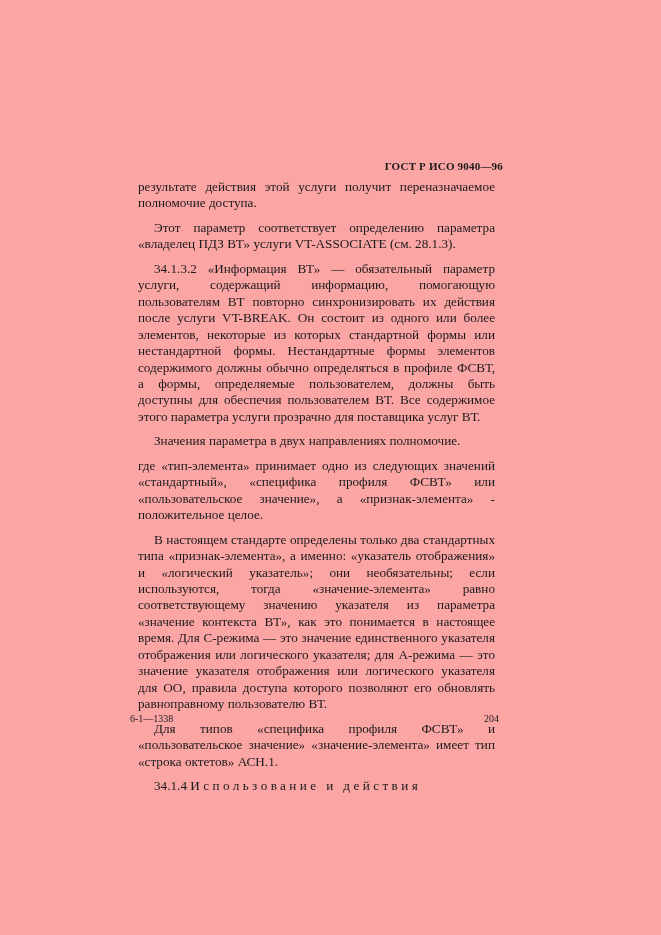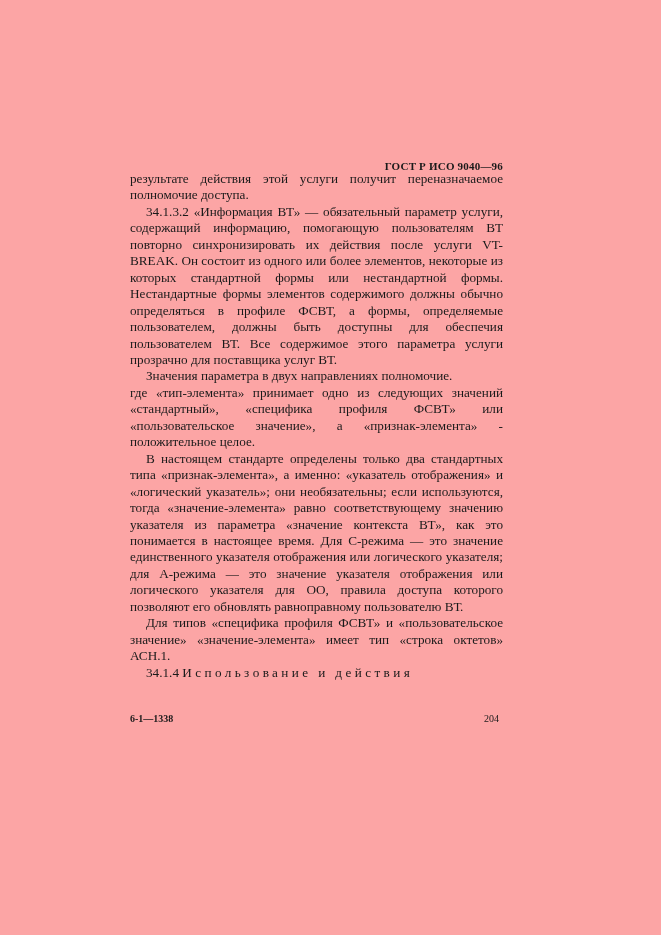--- a/index.html
+++ b/index.html
@@ -10,39 +10,40 @@
     font-family: "Liberation Serif", "DejaVu Serif", serif;
   }
   .header {
     position: absolute; left: 130px; width: 373px; top: 160px;
     text-align: right; font-weight: bold; font-size: 11px; letter-spacing: 0.2px;
   }
   .body-text {
     position: absolute; left: 130px; top: 171px; width: 373px;
     font-size: 13.2px; line-height: 16.45px;
   }
-  .body-text p { margin: 0; text-align: justify; text-align-last: left; }
+  .body-text p { margin: 8px; text-align: justify; text-align-last: left; }
   .body-text p.ind { text-indent: 16px; }
   .body-text p.just-last { text-align-last: justify; }
   .spaced { letter-spacing: 3.4px; }
   .footer-left {
-    position: absolute; left: 130px; top: 713px; font-size: 10px; font-weight: bold;
+    position: absolute; left: 130px; top: 713px; font-size: 10px;
   }
   .footer-right {
     position: absolute; left: 484px; top: 713px; font-size: 10px;
   }
 </style>
 </head>
 <body>
 
 <div class="page">
   <div class="header">ГОСТ Р ИСО 9040—96</div>
 
   <div class="body-text">
     <p>результате действия этой услуги получит переназначаемое полномочие доступа.</p>
+    <p class="ind">Этот параметр соответствует определению параметра «владелец ПДЗ ВТ» услуги VT-ASSOCIATE (см. 28.1.3).</p>
     <p class="ind">34.1.3.2 «Информация ВТ» — обязательный параметр услуги, содержащий информацию, помогающую пользователям ВТ повторно синхронизировать их действия после услуги VT-BREAK. Он состоит из одного или более элементов, некоторые из которых стандартной формы или нестандартной формы. Нестандартные формы элементов содержимого должны обычно определяться в профиле ФСВТ, а формы, определяемые пользователем, должны быть доступны для обеспечия пользователем ВТ. Все содержимое этого параметра услуги прозрачно для поставщика услуг ВТ.</p>
     <p class="ind">Значения параметра в двух направлениях полномочие.</p>
     <p>где «тип-элемента» принимает одно из следующих значений «стандартный», «специфика профиля ФСВТ» или «пользовательское значение», а «признак-элемента»  - положительное целое.</p>
     <p class="ind">В настоящем стандарте определены только два стандартных типа «признак-элемента», а именно: «указатель отображения» и «логический указатель»; они необязательны; если используются, тогда «значение-элемента» равно соответствующему значению указателя из параметра «значение контекста ВТ», как это понимается в настоящее время. Для С-режима — это значение единственного указателя отображения или логического указателя; для А-режима — это значение указателя отображения или логического указателя для ОО, правила доступа которого позволяют его обновлять равноправному пользователю ВТ.</p>
     <p class="ind">Для типов «специфика профиля ФСВТ» и «пользовательское значение» «значение-элемента» имеет тип «строка октетов» АСН.1.</p>
     <p class="ind"><span>34.1.4</span> <span class="spaced">Использование и действия</span></p>
   </div>
 
   <div class="footer-left">6-1—1338</div>
   <div class="footer-right">204</div>

